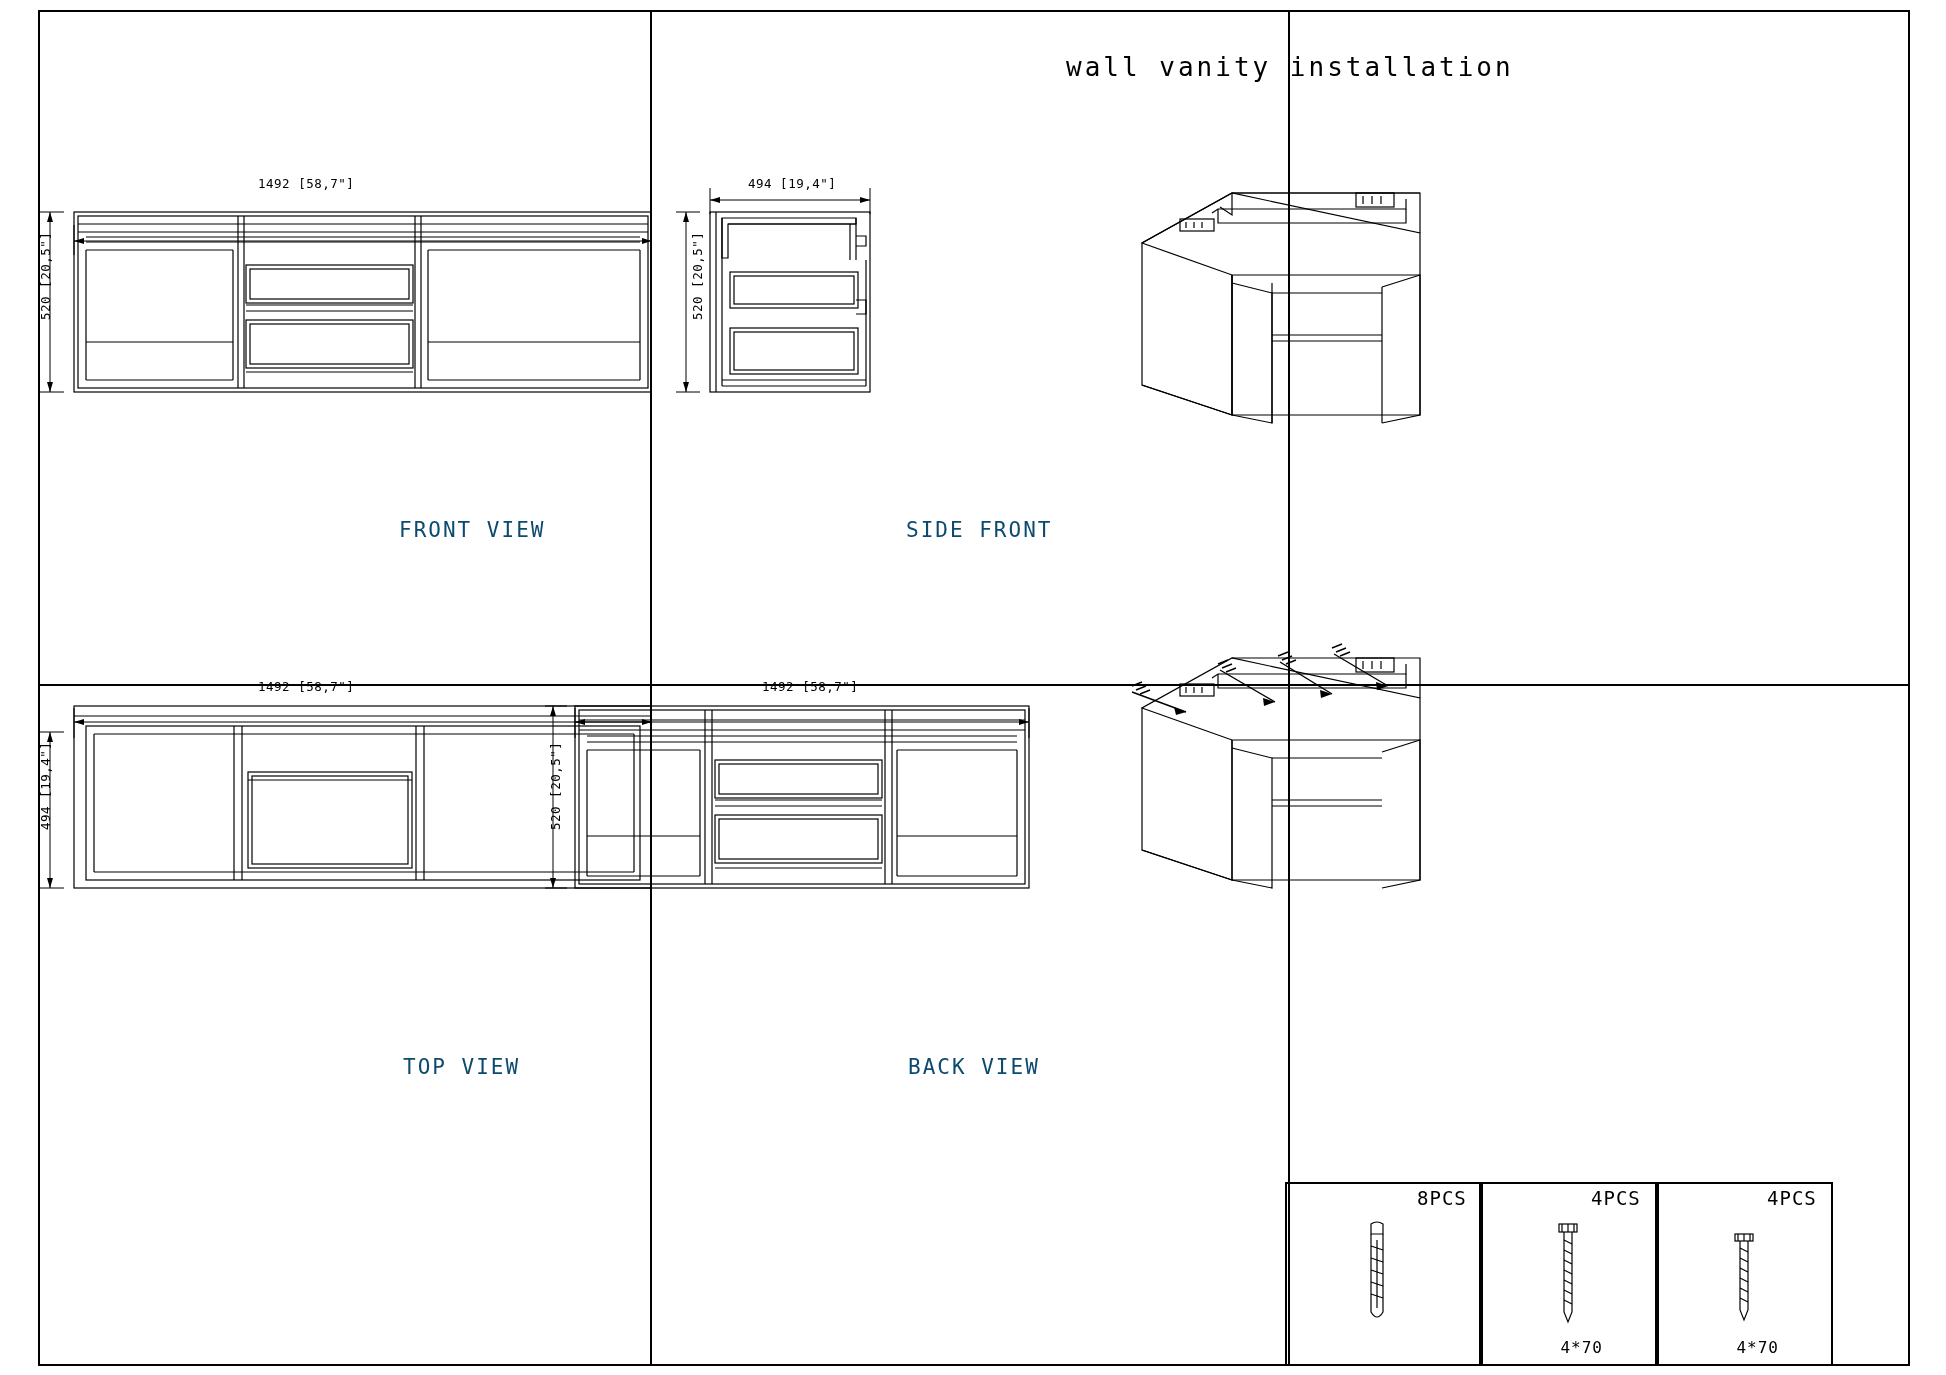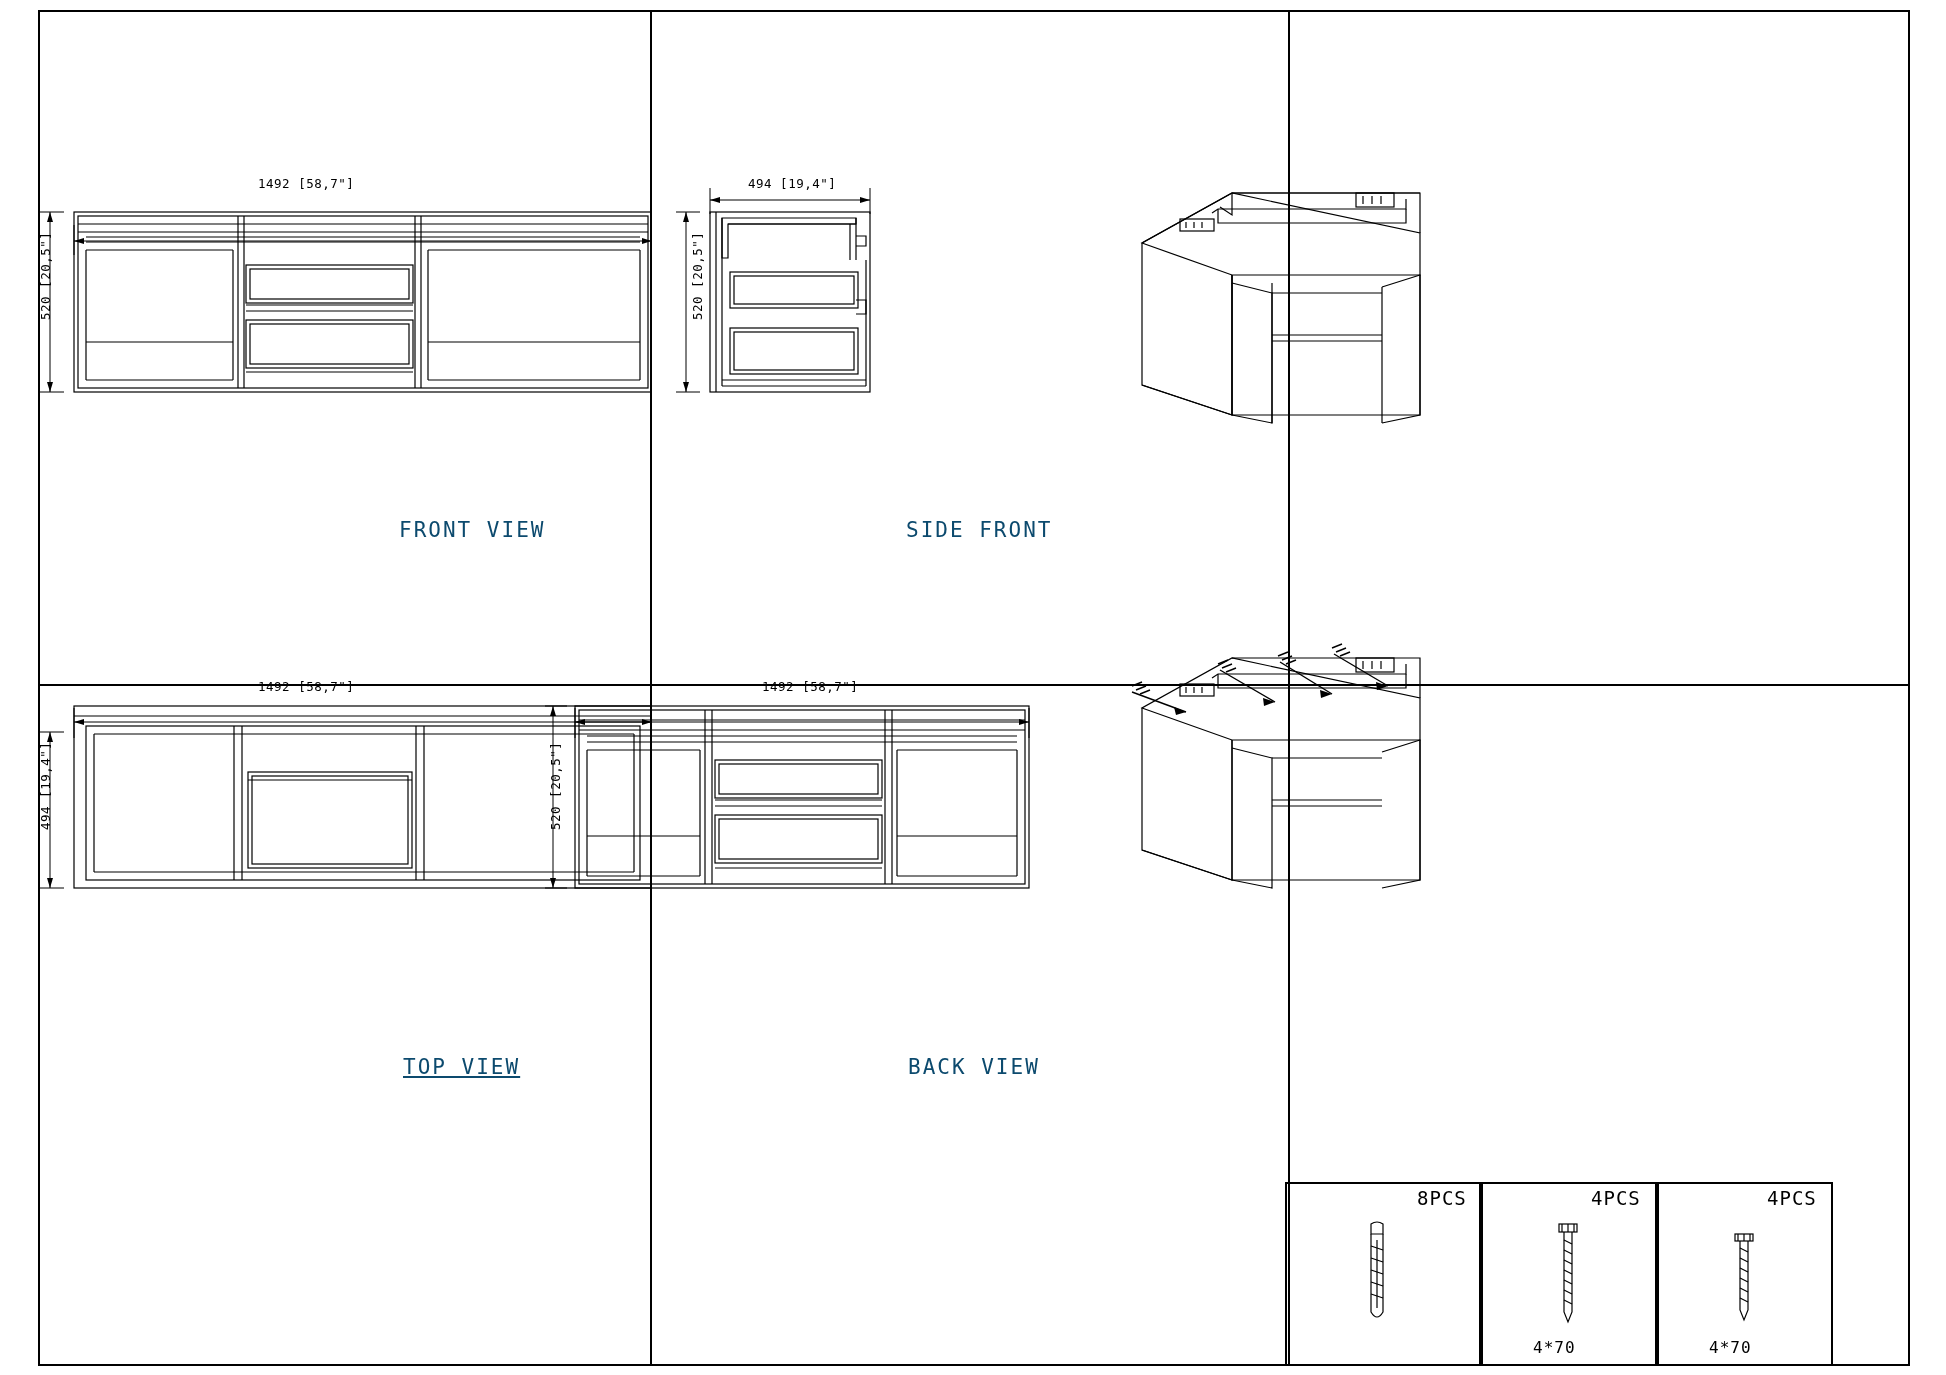--- a/index.html
+++ b/index.html
@@ -71,21 +71,21 @@
   }
   .pcs-label {
     position: absolute;
     font-size: 19px;
     letter-spacing: 1px;
   }
   .screw-label {
     position: absolute;
     font-size: 16px;
     letter-spacing: 1px;
-    text-align: left;
+    text-align: right;
   }
 </style>
 </head>
 <body>
 
 <div class="sheet">
 
   <div class="outer-border"></div>
 
   <div class="vline" style="left:650px; top:10px; height:1356px;"></div>
@@ -185,20 +185,21 @@
         <line x1="62" y1="200" x2="206" y2="200"></line>
         <line x1="62" y1="206" x2="206" y2="206"></line>
         <line x1="206" y1="80" x2="206" y2="206"></line>
       </g>
     </svg>
   </div>
   <div class="dim-text" style="left:748px; top:176px;">494 [19,4"]</div>
   <div class="dim-text vert" style="left:690px; top:320px;">520 [20,5"]</div>
   <div class="cell-title" style="left:906px; top:518px;">SIDE FRONT</div>
 
+  <div class="iso-title" style="left:1066px; top:52px;">wall vanity installation</div>
   <div style="position:absolute; left:1120px; top:175px;">
     <svg width="340" height="250" viewBox="0 0 340 250">
       <g fill="none" stroke="#000" stroke-width="1.2">
 
         <path d="M22 68 L112 18 L300 18 L300 18"></path>
         <path d="M22 68 L22 210 L112 240 L112 100"></path>
 
         <path d="M22 68 L112 100 L300 100 L300 58 L112 18 Z"></path>
         <path d="M112 100 L112 240 L300 240 L300 100"></path>
 
@@ -263,21 +264,21 @@
         <line x1="386" y1="66" x2="386" y2="220"></line>
 
         <rect x="210" y="112" width="164" height="96"></rect>
         <rect x="214" y="116" width="156" height="88"></rect>
         <line x1="210" y1="120" x2="374" y2="120"></line>
       </g>
     </svg>
   </div>
   <div class="dim-text" style="left:258px; top:679px;">1492 [58,7"]</div>
   <div class="dim-text vert" style="left:38px; top:830px;">494 [19,4"]</div>
-  <div class="cell-title" style="left:403px; top:1055px;text-decoration:underline;">TOP VIEW</div>
+  <div class="cell-title" style="left:403px; top:1055px;">TOP VIEW</div>
 
   <div style="position:absolute; left:545px; top:660px;">
     <svg width="500" height="300" viewBox="0 0 500 300">
       <g fill="none" stroke="#000" stroke-width="1.2">
 
         <line x1="30" y1="62" x2="484" y2="62" stroke-width="1"></line>
         <line x1="30" y1="48" x2="30" y2="78" stroke-width="1"></line>
         <line x1="484" y1="48" x2="484" y2="78" stroke-width="1"></line>
         <path d="M30 62 l10 -3 l0 6 z" fill="#000" stroke="none"></path>
         <path d="M484 62 l-10 -3 l0 6 z" fill="#000" stroke="none"></path>

